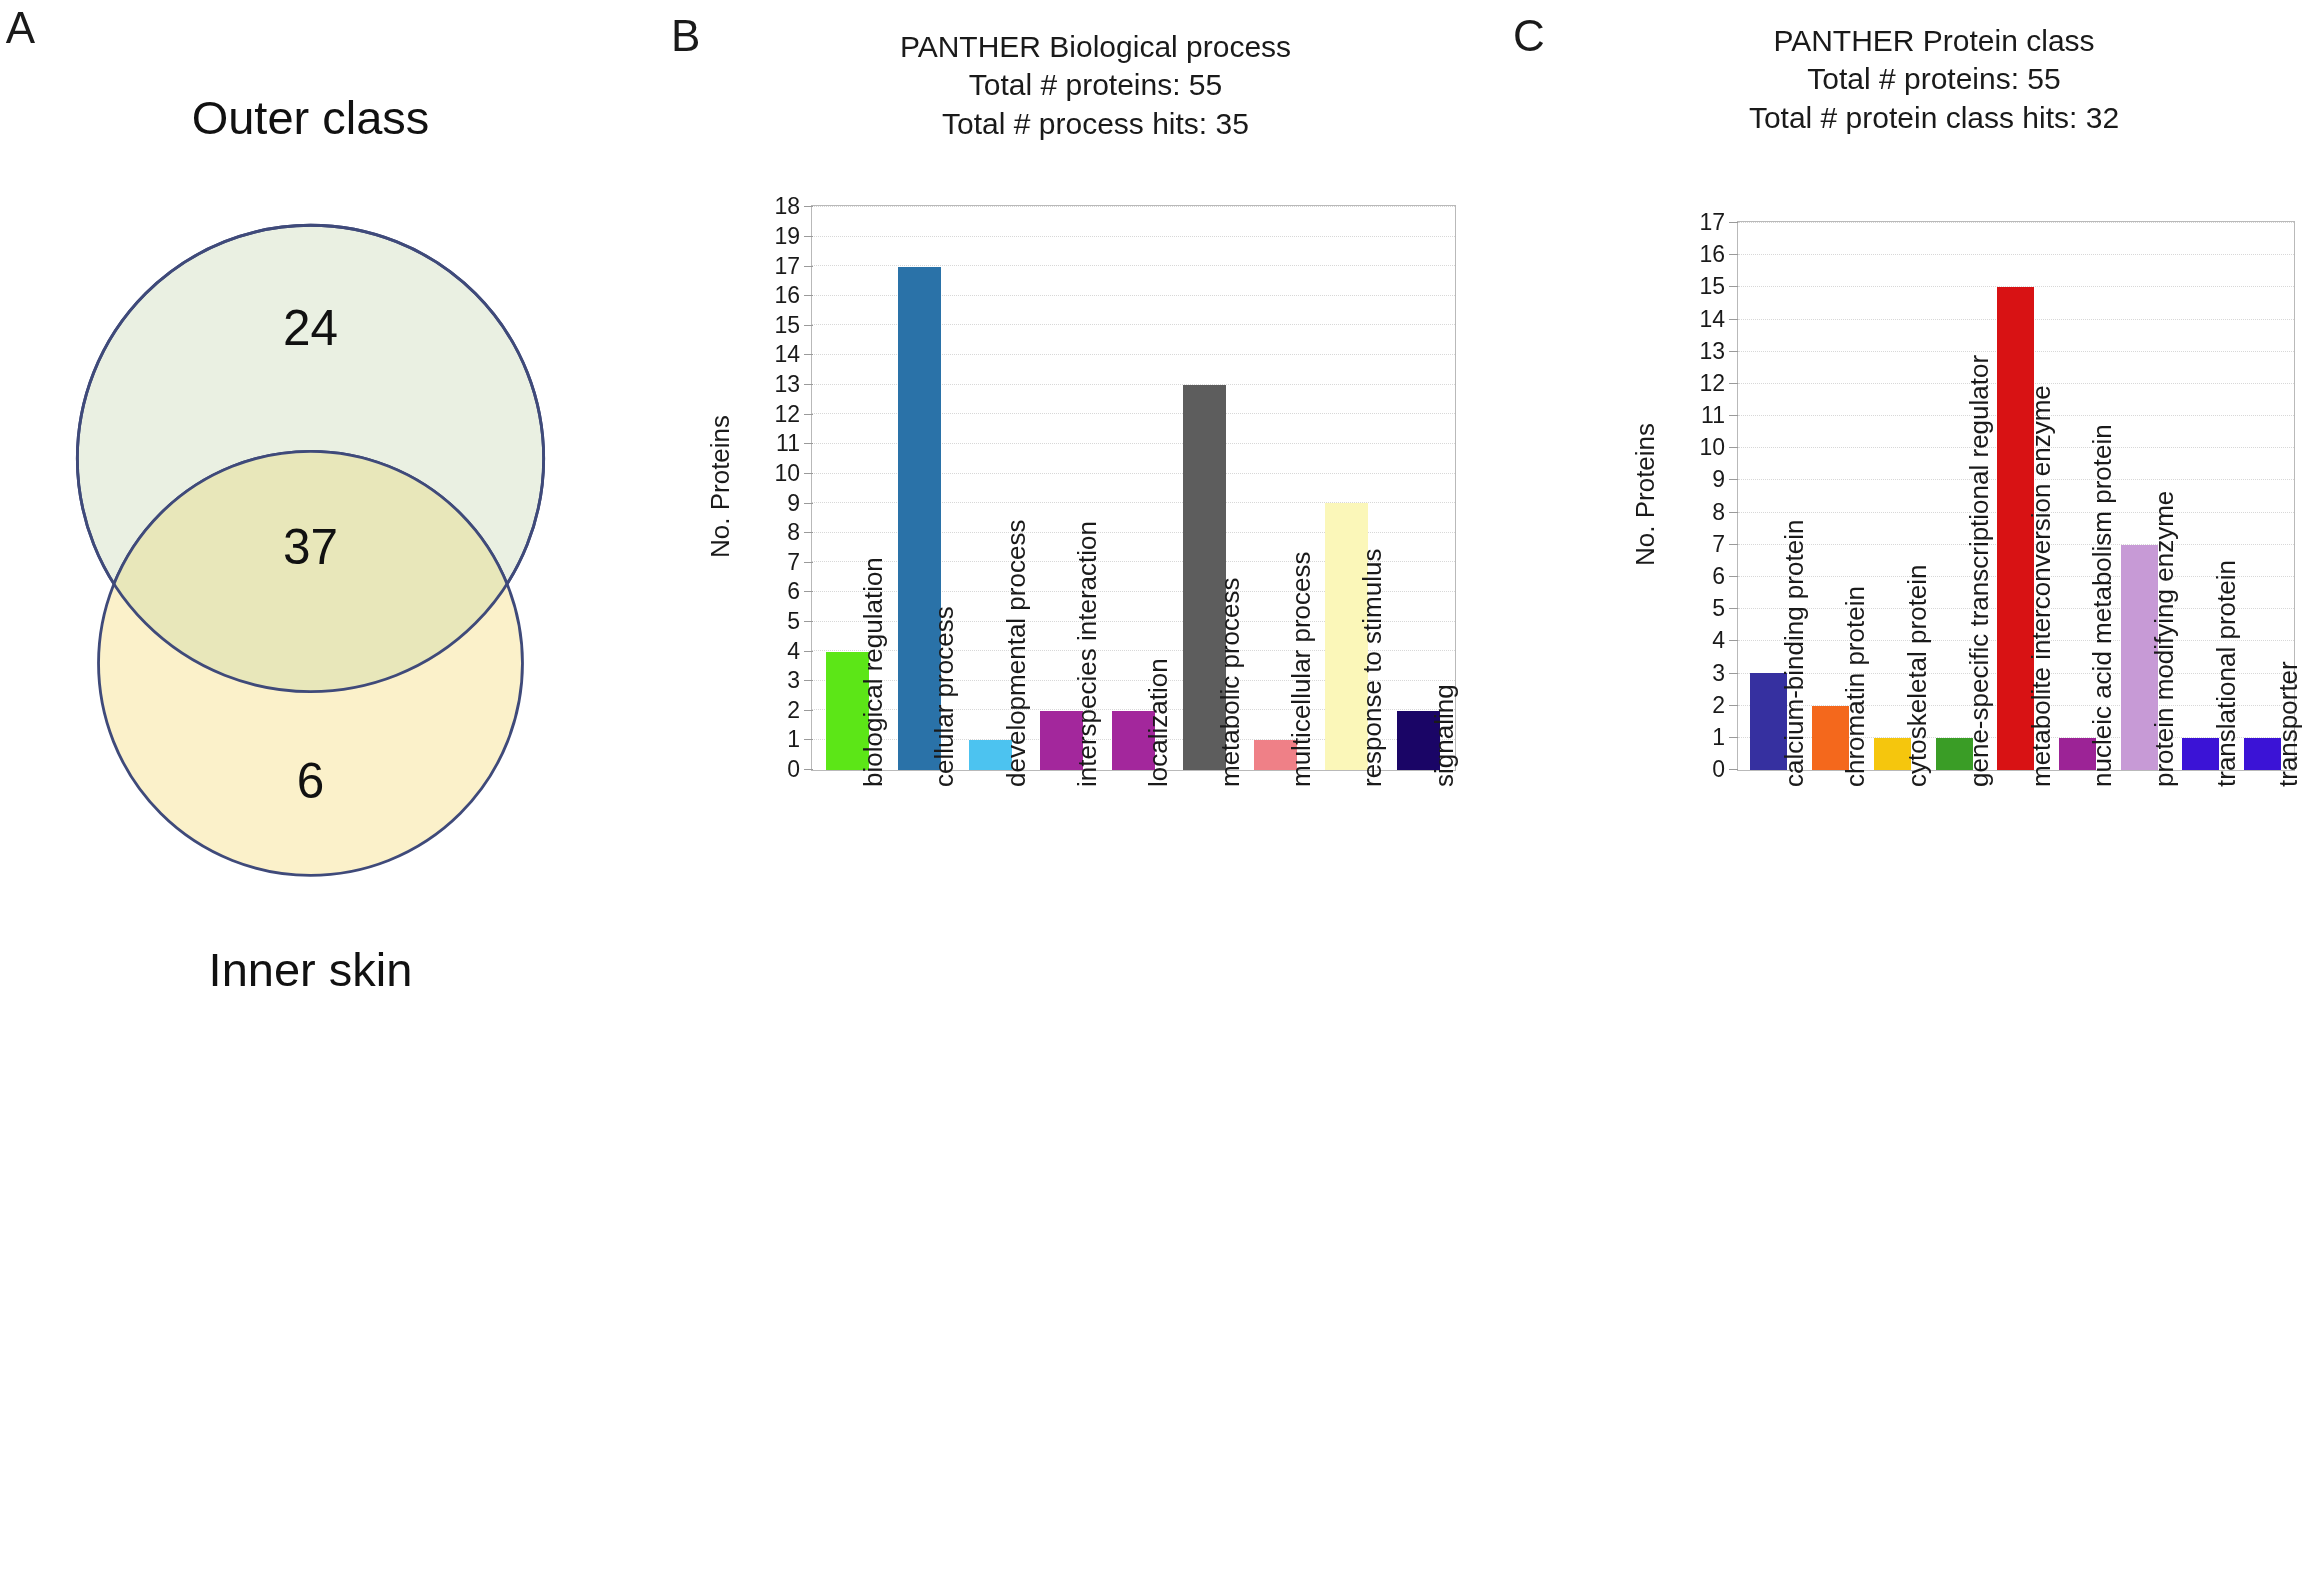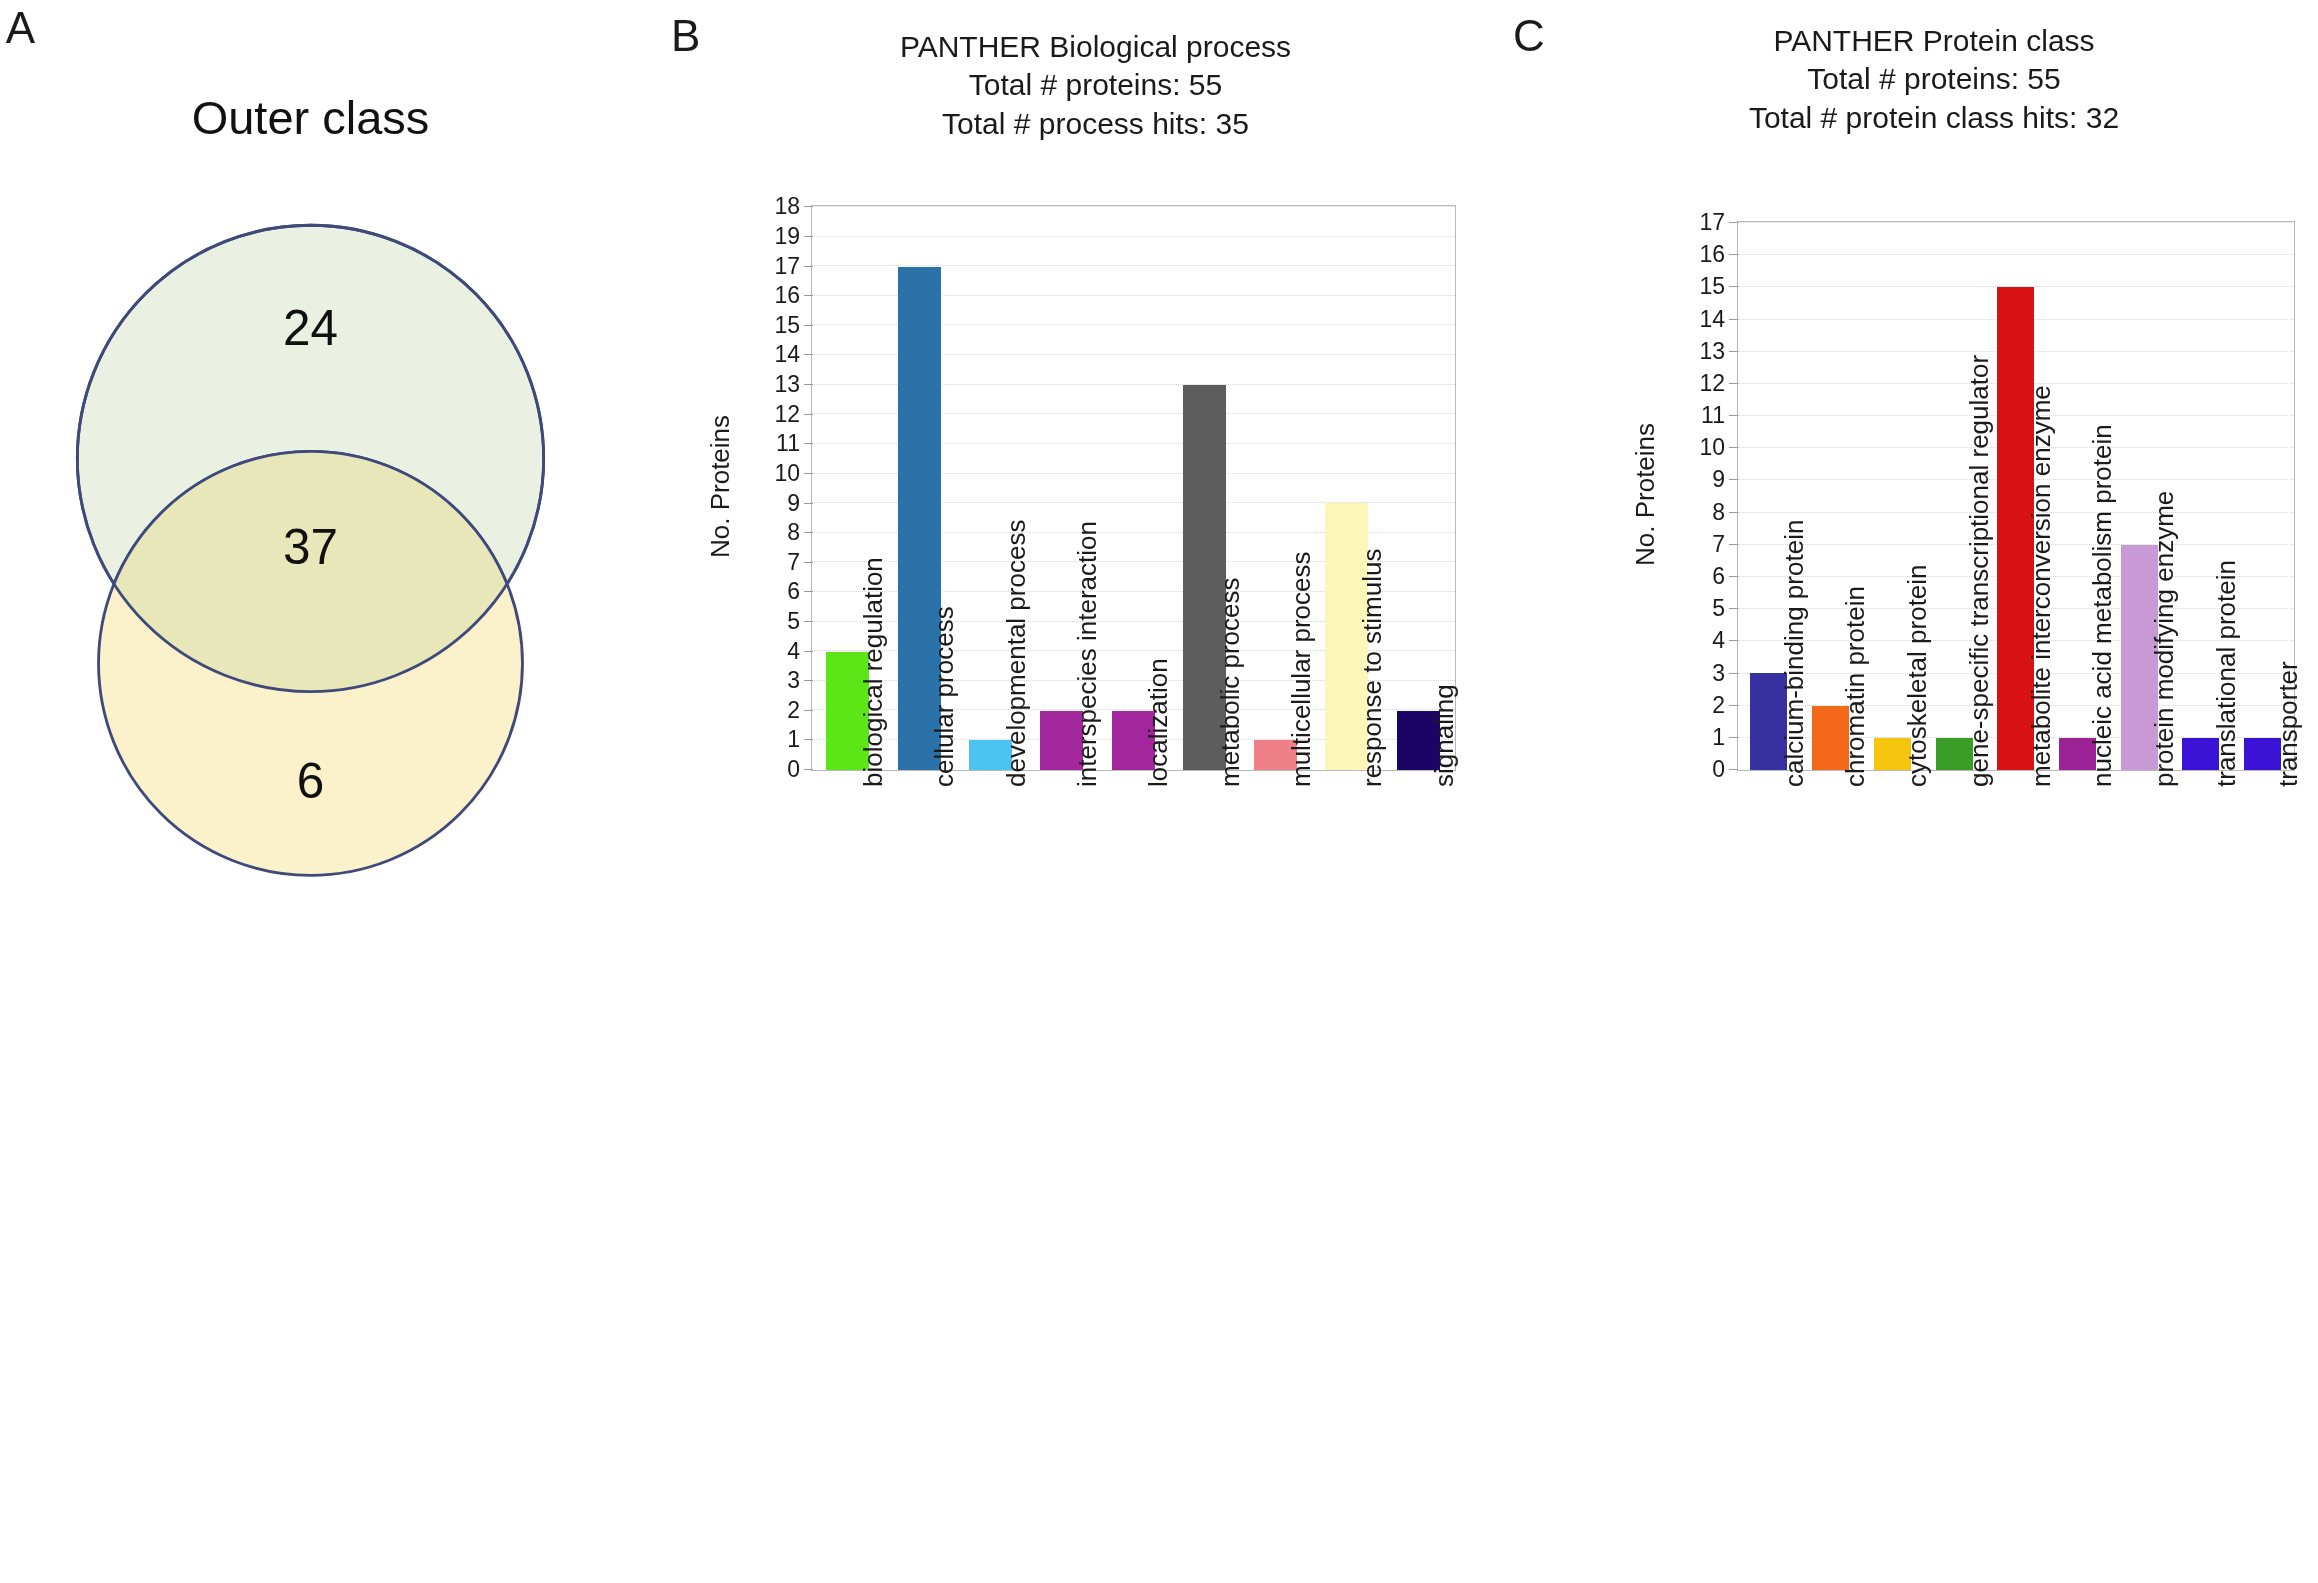--- a/index.html
+++ b/index.html
@@ -47,20 +47,22 @@
       <circle cx="380" cy="650" r="300" fill="#fbf0c6" fill-opacity="0.92" stroke="#3f4a7a" stroke-width="4"></circle>
       <g clip-path="url(#clipTop)">
         <circle cx="380" cy="650" r="300" fill="#e8e7ba" stroke="#3f4a7a" stroke-width="4"></circle>
       </g>
       <circle cx="380" cy="360" r="330" fill="none" stroke="#3f4a7a" stroke-width="4"></circle>
       <text class="venn-count" x="380" y="200">24</text>
       <text class="venn-count" x="380" y="510">37</text>
       <text class="venn-count" x="380" y="840">6</text>
     </svg>
 
+    <div class="venn-label" id="venn-label-inner">Inner
+skin</div>
   </div>
 </div>
 
 <div class="chart-panel" id="panel-b" style="left:664px;width:834px;height:1583px;">
   <div class="panel-letter" style="left:7px;top:14px;">B</div>
   <div class="chart-title" id="title-b" style="left:57px;top:28px;width:749px;">PANTHER Biological process
 Total # proteins: 55
 Total # process hits: 35</div>
   <div class="yaxis-title" id="ytitle-b" style="left: 41px; top: 558px;">No. Proteins</div>
   <div class="plot-box" id="plot-b" style="left:147px;top:205px;width:645px;height:566px;">

